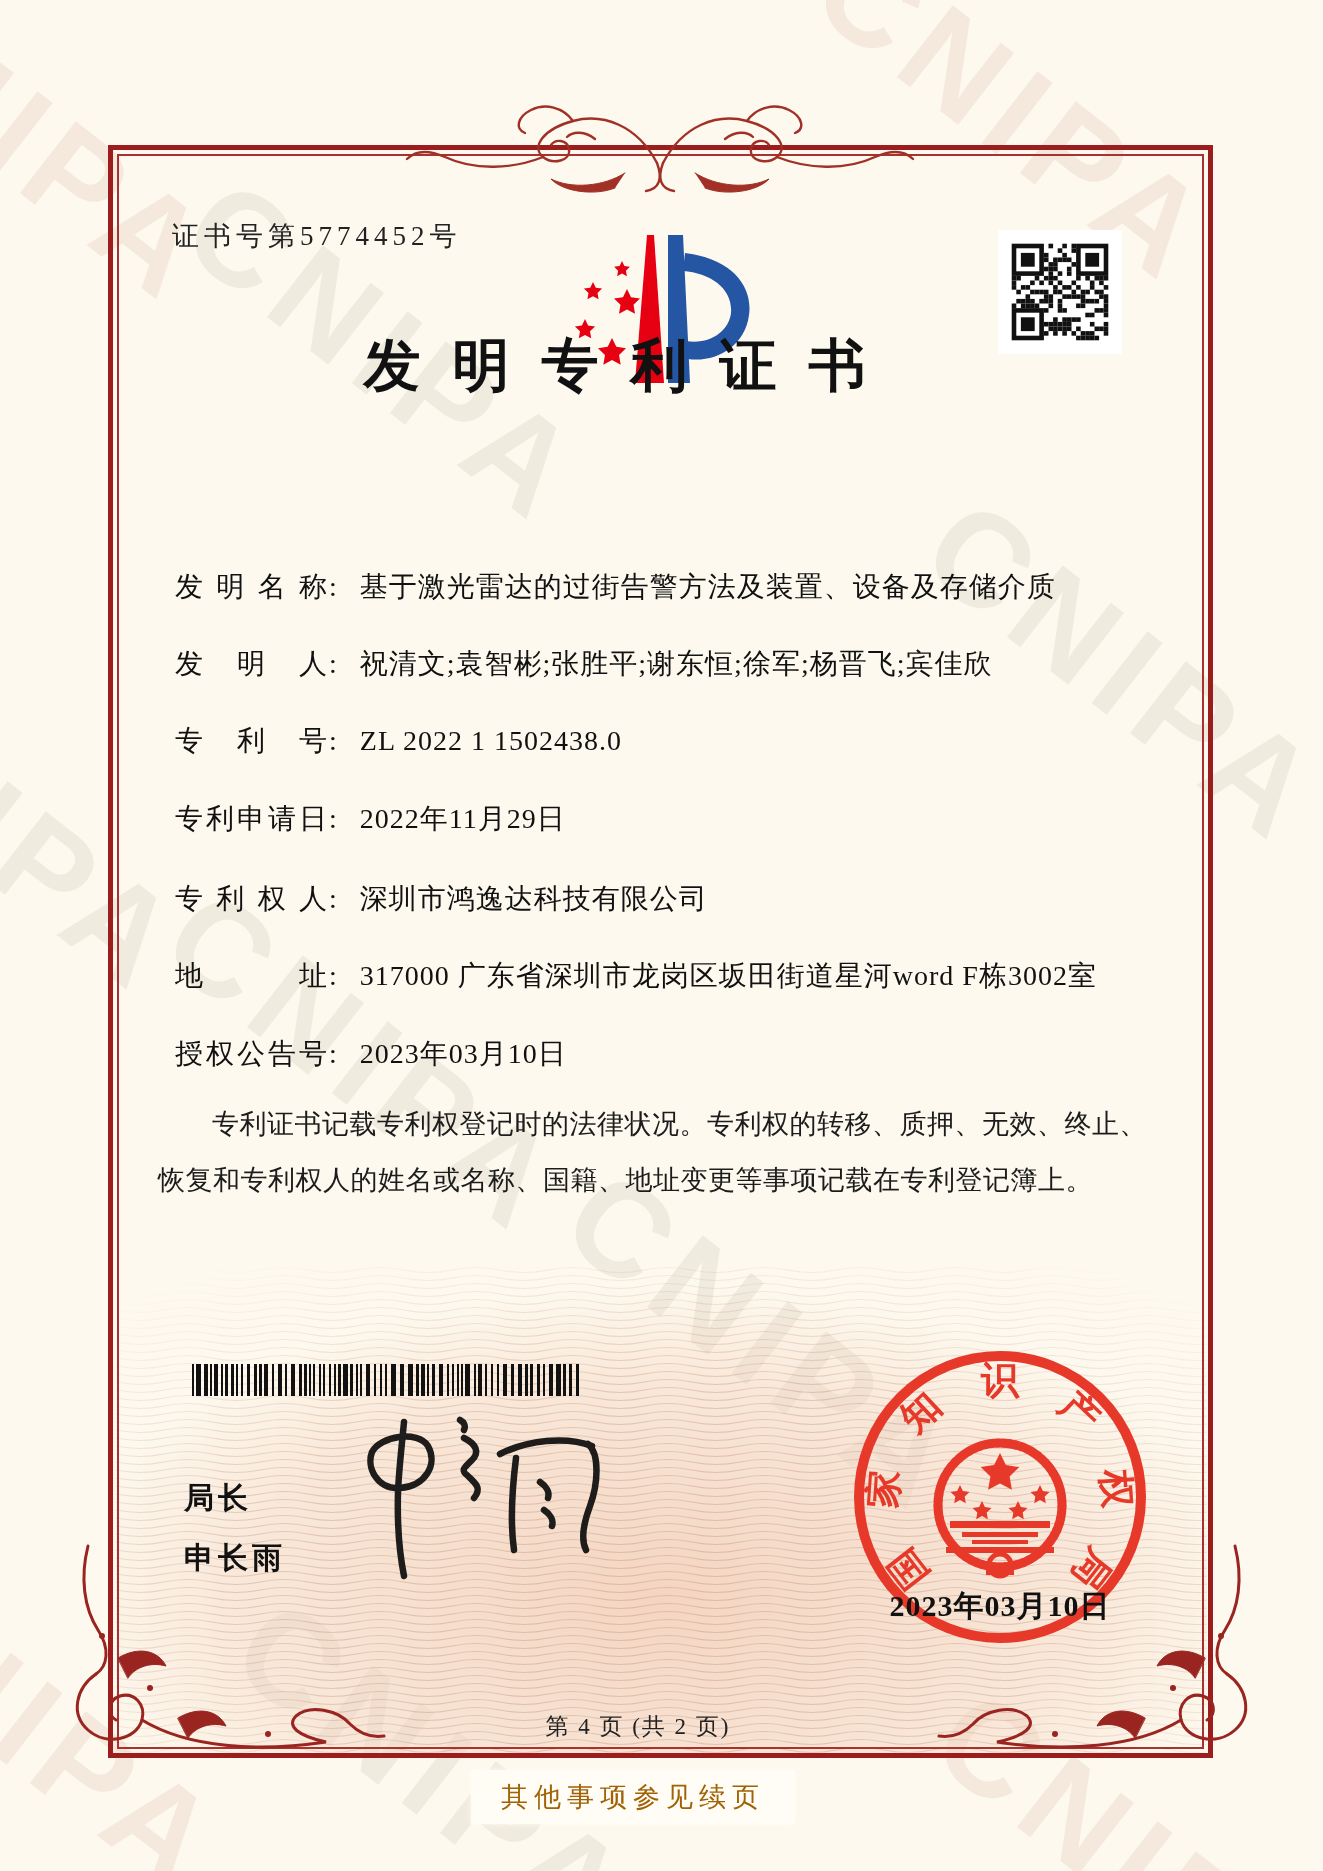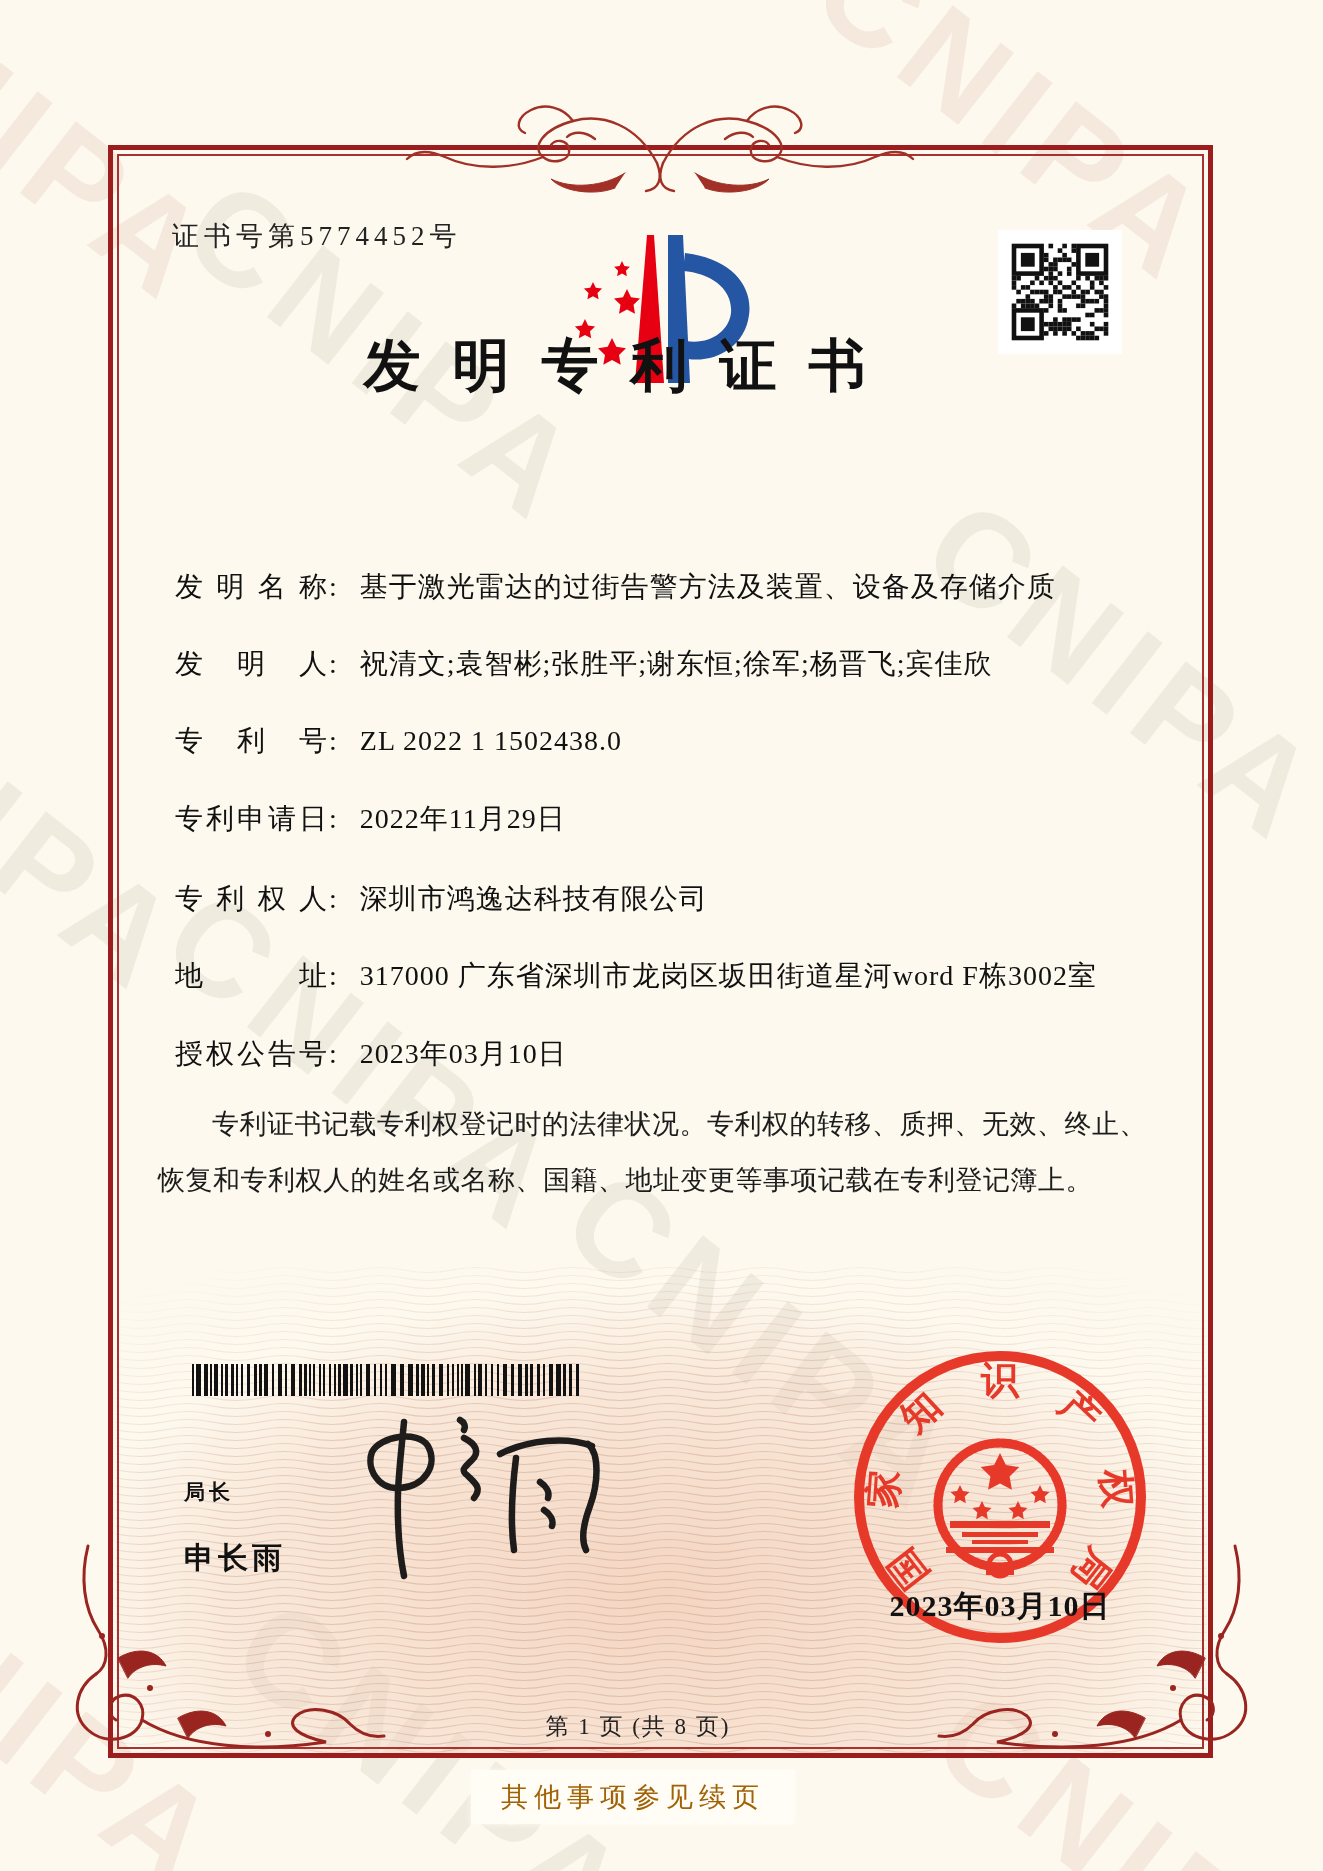--- a/index.html
+++ b/index.html
@@ -57,21 +57,21 @@
   .colon{display:inline-block;vertical-align:top;margin-left:2px;}
   .fvalue{display:inline-block;vertical-align:top;margin-left:16px;letter-spacing:1px;}
   .fvalue.addr{width:750px;word-break:break-all;}
   .gcol2{position:absolute;left:480px;top:0;white-space:nowrap;}
   
   .paras{left:158px;top:1096px;width:1012px;font-size:27px;line-height:56px;
     color:#1c1c1c;letter-spacing:0.5px;}
   .paras p{margin:0;text-indent:2em;}
   .paras p + p{margin-top:14px;}
   
-  .director{left:184px;top:1478px;font-size:21px;font-weight:700;
+  .director{left:184px;top:1478px;font-size:30px;font-weight:700;
     font-family:"Liberation Sans","DejaVu Sans",sans-serif;letter-spacing:4px;color:#111;}
   .director2{left:184px;top:1538px;font-size:30px;font-weight:700;
     font-family:"Liberation Sans","DejaVu Sans",sans-serif;letter-spacing:4px;color:#111;}
   .sealdate{
     left:868px;top:1586px;width:264px;text-align:center;
     font-size:30px;color:#111;letter-spacing:1px;font-weight:600;
   }
   .pagefoot{left:108px;top:1711px;width:1060px;text-align:center;
     font-size:23px;color:#222;letter-spacing:2px;}
   .note{
@@ -512,14 +512,14 @@
     <path d="M40,-20 l2.9,6 6.6,1 -4.8,4.6 1.1,6.6 -5.8,-3.1 -5.8,3.1 1.1,-6.6 -4.8,-4.6 6.6,-1 Z" stroke="none"></path>
     <rect x="-50" y="16" width="100" height="7" stroke="none"></rect>
     <rect x="-38" y="27" width="76" height="5" stroke="none"></rect>
     <rect x="-28" y="35" width="56" height="4" stroke="none"></rect>
     <rect x="-54" y="42" width="108" height="6" stroke="none"></rect>
     <circle cy="60" r="11" fill="none" stroke-width="5"></circle>
   </g>
 </svg>
 <div class="abs sealdate">2023年03月10日</div>
 
-<div class="abs pagefoot">第 1 页 (共 8 页)</div>
+<div class="abs pagefoot">第 4 页 (共 2 页)</div>
 <div class="abs note">其他事项参见续页</div>
 
 </body></html>

